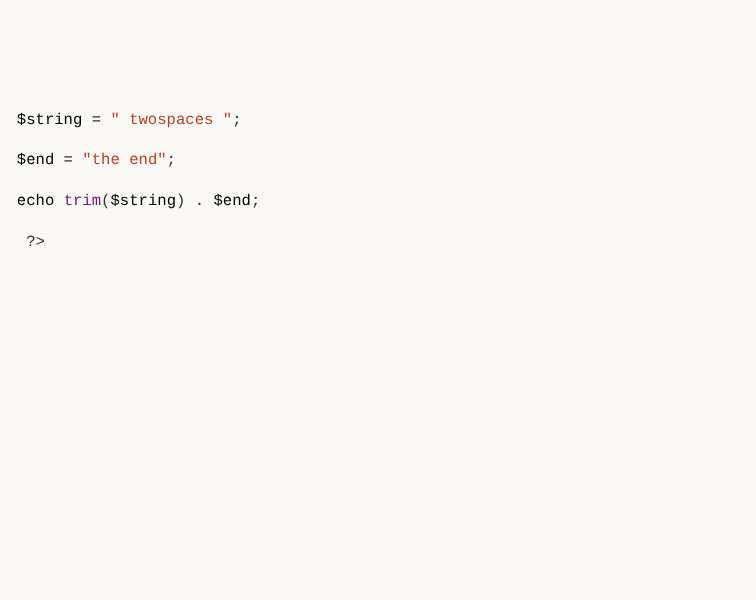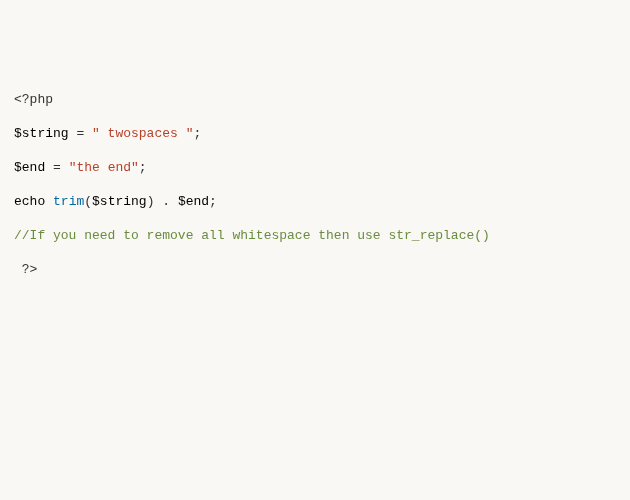--- a/index.html
+++ b/index.html
@@ -13,32 +13,30 @@
     height: 500px;
     overflow: hidden;
     white-space: pre;
   }
   .code-line { display: block; }
   .tok-default { color: #333; }
   .tok-var { color: #000000; }
   .tok-op { color: #333; }
   .tok-string { color: #b8412a; }
   .tok-keyword { color: #000000; }
-  .tok-func { color: #0369a1; }
+  .tok-func { color: #701a75; }
   .tok-punct { color: #333; }
   .tok-comment { color: #6a8c3f; }
 </style>
 </head>
 <body>
 
 
 
 <div class="code-block">
-<span class="code-line"><span class="tok-default">&lt;?php</span></span>
 <span class="code-line"><span class="tok-var">$string</span><span class="tok-op"> = </span><span class="tok-string">" twospaces "</span><span class="tok-punct">;</span></span>
 <span class="code-line"><span class="tok-var">$end</span><span class="tok-op"> = </span><span class="tok-string">"the end"</span><span class="tok-punct">;</span></span>
 <span class="code-line"><span class="tok-keyword">echo</span><span> </span><span class="tok-func">trim</span><span class="tok-punct">(</span><span class="tok-var">$string</span><span class="tok-punct">)</span><span class="tok-op"> . </span><span class="tok-var">$end</span><span class="tok-punct">;</span></span>
-<span class="code-line"><span class="tok-comment">//If you need to remove all whitespace then use str_replace()</span></span>
 <span class="code-line"><span class="tok-default"> ?&gt;</span></span>
 </div>
 
 
 
 
 </body></html>

